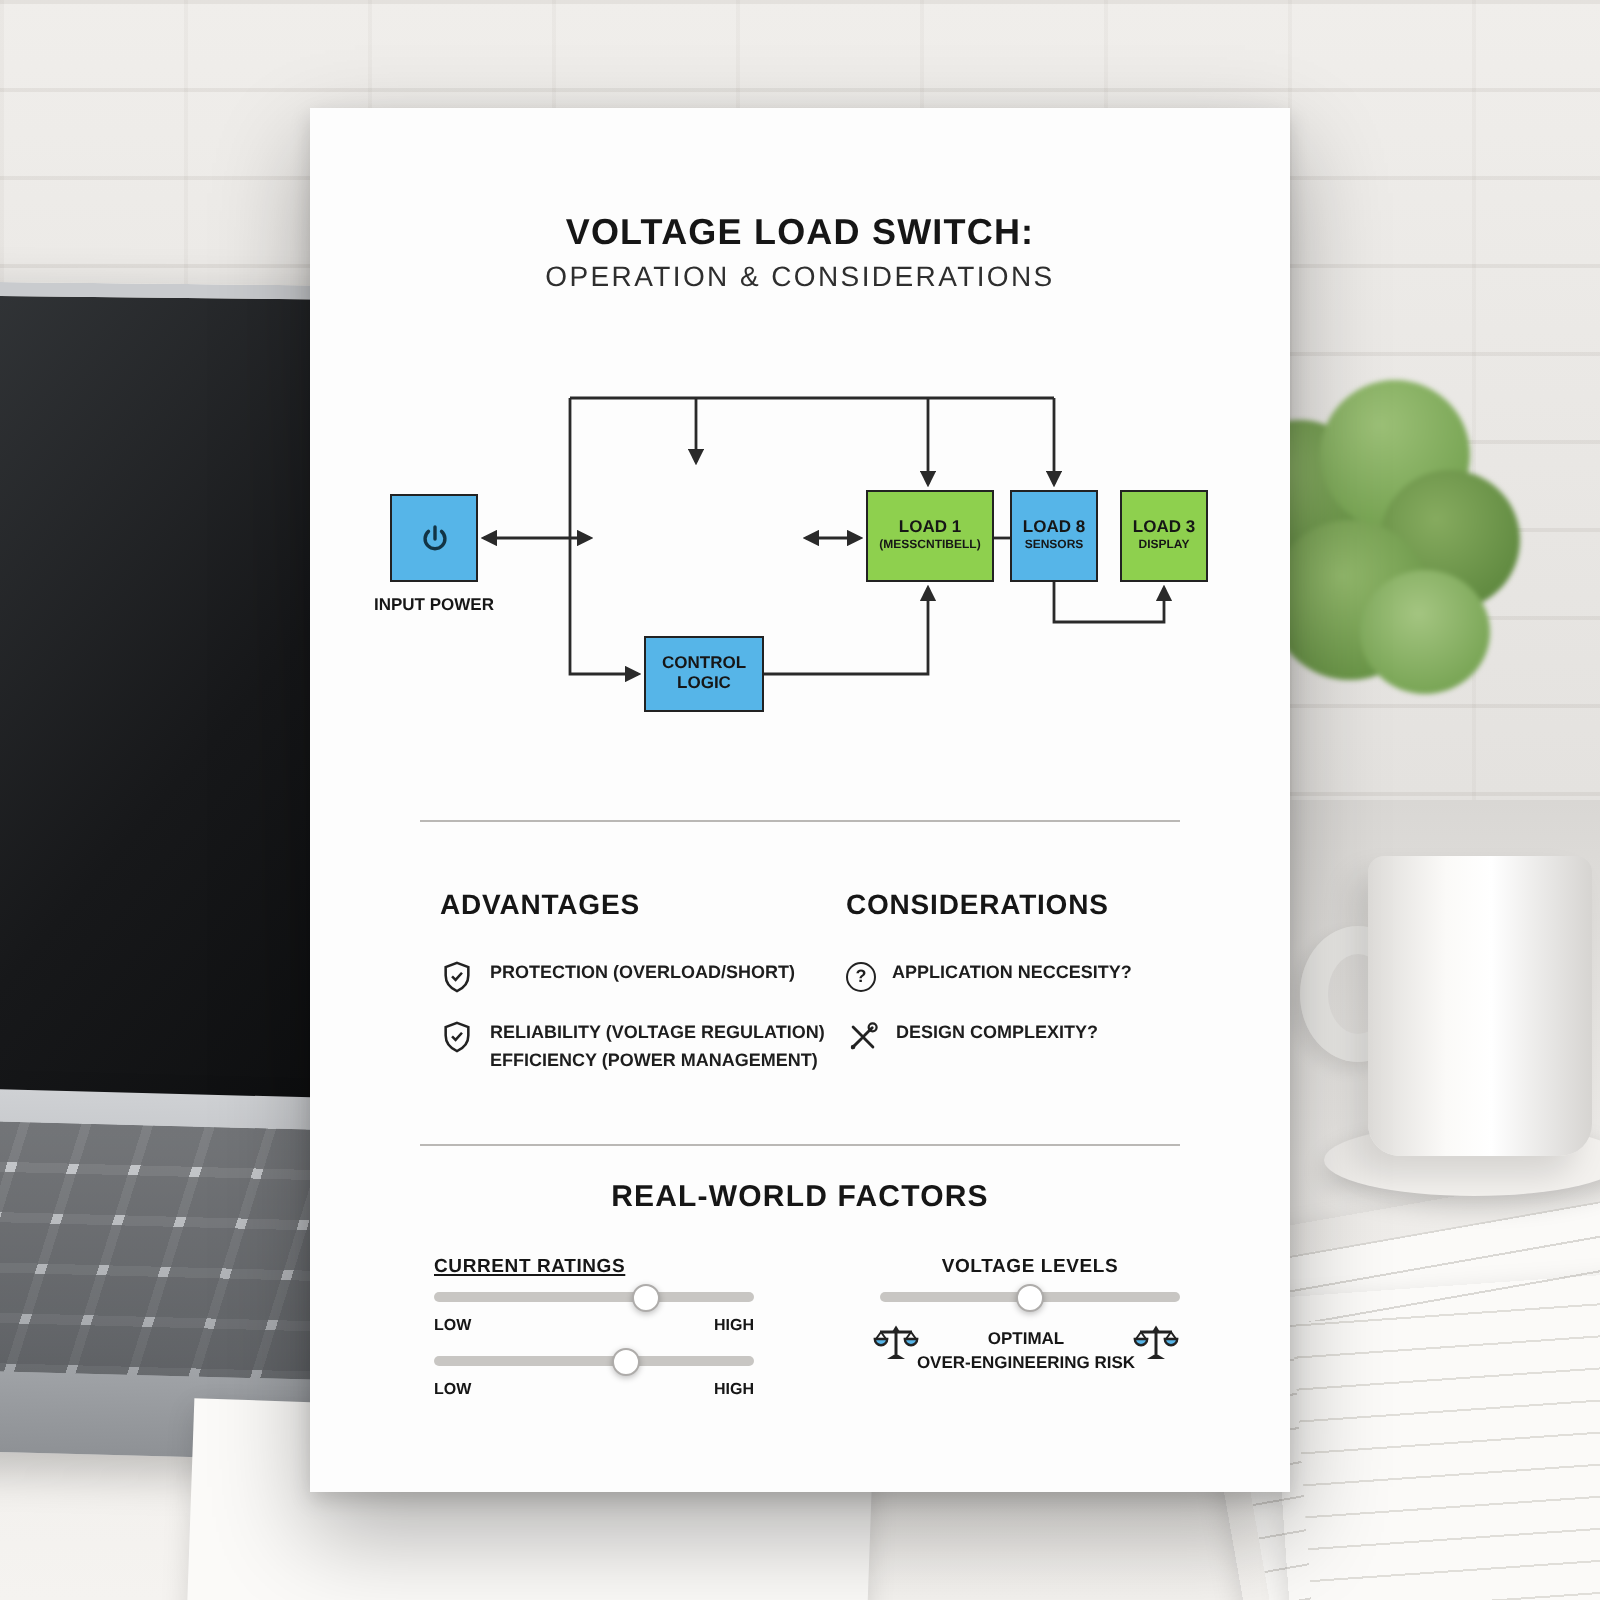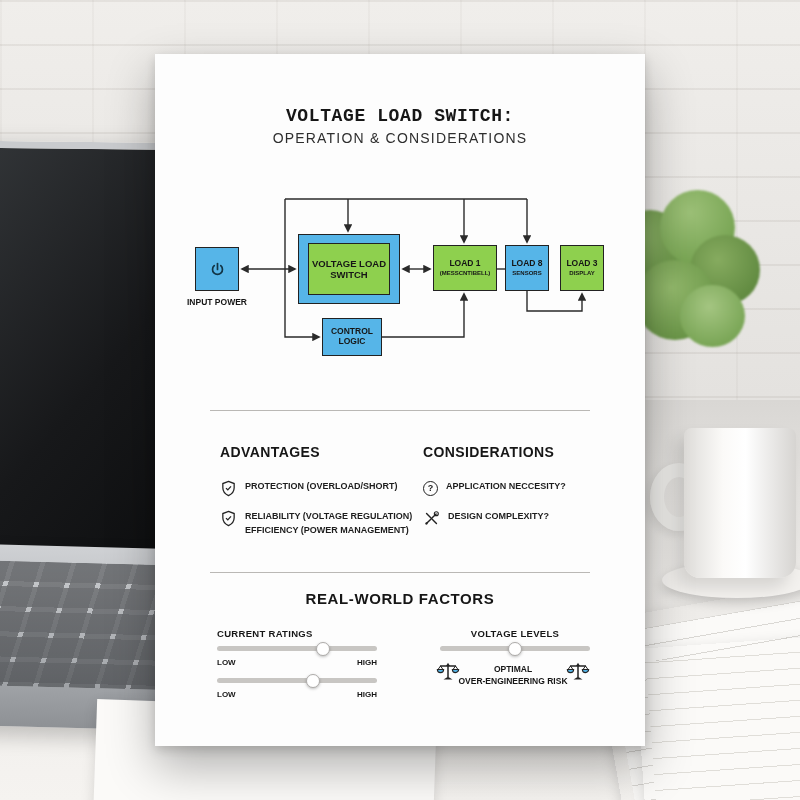--- a/index.html
+++ b/index.html
@@ -50,21 +50,21 @@
     background-clip: content-box; padding:16px 14px; }
   .paper-b { left:640px; top:640px; width:230px; height:210px; transform:rotate(-4deg);
     background-image: repeating-linear-gradient(to bottom, transparent 0 15px, #e0ded9 15px 16px);
     padding:14px 12px; background-clip: content-box; }
   .paper-c { left:95px; top:705px; width:340px; height:120px; transform:rotate(2deg); }
 
   
   .poster { position:absolute; left:155px; top:54px; width:490px; height:692px; background:#fdfdfd;
     box-shadow: 0 20px 45px rgba(0,0,0,0.30), 0 4px 10px rgba(0,0,0,0.15); color:#161616; }
   .poster-title { position:absolute; top:52px; left:0; width:100%; text-align:center;
-    font-size:18px; font-weight:bold; letter-spacing:0.6px;font-family:Liberation Mono, monospace; }
+    font-size:18px; font-weight:bold; letter-spacing:0.6px; }
   .poster-subtitle { position:absolute; top:76px; left:0; width:100%; text-align:center;
     font-size:14px; font-weight:500; letter-spacing:1.2px; color:#2e2e2e; }
 
   
   .diagram { position:absolute; left:0; top:130px; width:490px; height:200px; }
   .wires { position:absolute; inset:0; }
   .dbox { position:absolute; border:1.5px solid #222; display:flex; flex-direction:column;
     align-items:center; justify-content:center; text-align:center; line-height:1.15; }
   .blue  { background:#56b5e8; }
   .green { background:#8ed04e; }
@@ -97,21 +97,21 @@
   .con-2 { left:268px; top:456px; width:180px; }
   .info-item .txt span { display:block; }
   .icon16 { flex:0 0 auto; width:17px; height:17px; }
   .q-icon { width:15px; height:15px; border:1.8px solid #222; border-radius:50%;
     display:flex; align-items:center; justify-content:center; font-size:9px; font-weight:bold; margin-top:1px; }
   .q-icon::after { content:"?"; }
 
   .factors-heading { position:absolute; top:536px; left:0; width:100%; text-align:center;
     font-size:15px; font-weight:bold; letter-spacing:0.6px; }
   .factor-label { position:absolute; font-size:9.5px; font-weight:bold; letter-spacing:0.3px; }
-  .lbl-current { left:62px; top:574px; }
+  .lbl-current { left:62px; top:574px;text-decoration:underline; }
   .lbl-voltage { left:285px; top:574px; width:150px; text-align:center; }
   .track { position:absolute; height:5px; background:#c8c6c3; border-radius:3px; }
   .track-1 { left:62px;  top:592px; width:160px; }
   .track-2 { left:62px;  top:624px; width:160px; }
   .track-3 { left:285px; top:592px; width:150px; }
   .knob { position:absolute; top:50%; transform:translateY(-50%); width:14px; height:14px;
     background:#fff; border:1.5px solid #aeacaa; border-radius:50%;
     box-shadow:0 1px 3px rgba(0,0,0,0.25); }
   .minmax { position:absolute; display:flex; justify-content:space-between; width:160px; left:62px;
     font-size:8px; font-weight:bold; }
@@ -175,23 +175,20 @@
       </svg>
 
       <div class="dbox blue box-input">
         <svg class="icon16" viewBox="0 0 24 24" width="24" height="24">
           <path d="M12 3.5 v8.5" stroke="#123445" stroke-width="2.4" stroke-linecap="round" fill="none"></path>
           <path d="M7.4 6.6 a7 7 0 1 0 9.2 0" stroke="#123445" stroke-width="2.4" stroke-linecap="round" fill="none"></path>
         </svg>
       </div>
       <div class="input-label">INPUT POWER</div>
 
-      <div class="dbox blue box-vls-outer">
-        <div class="box-vls-inner green">VOLTAGE LOAD SWITCH</div>
-      </div>
 
       <div class="dbox green box-load1">
         <div class="load-label">LOAD 1</div>
         <div class="load-sub">(MESSCNTIBELL)</div>
       </div>
       <div class="dbox blue box-load2">
         <div class="load-label">LOAD 8</div>
         <div class="load-sub">SENSORS</div>
       </div>
       <div class="dbox green box-load3">

